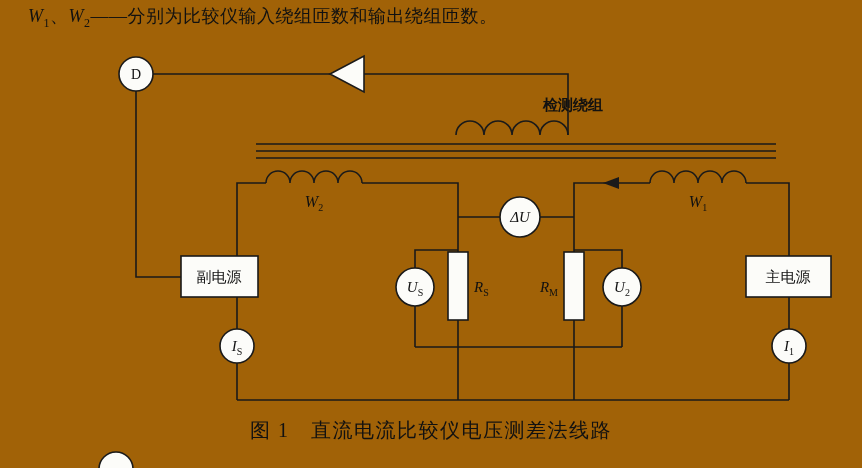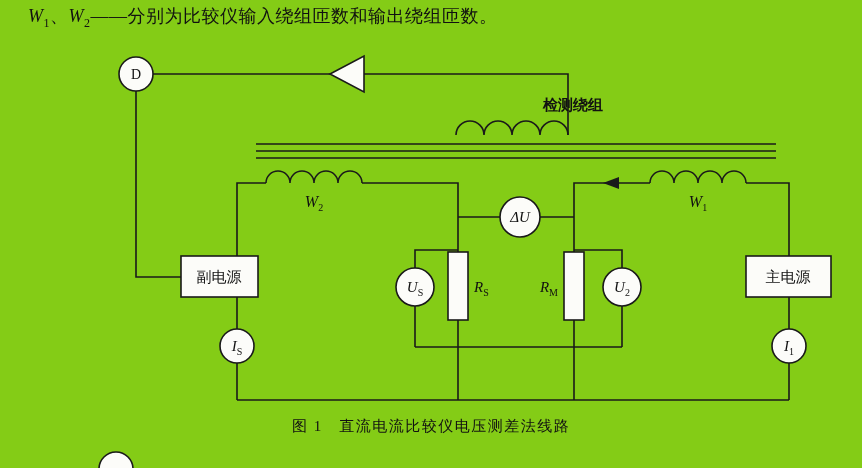--- a/index.html
+++ b/index.html
@@ -3,21 +3,21 @@
 <meta charset="utf-8">
 <style>
   html, body {
     margin: 0;
     padding: 0;
   }
   .page {
     position: relative;
     width: 862px;
     height: 468px;
-    background: #84cc16;
+    background: #a16207;
     overflow: hidden;
     font-family: "Liberation Serif", serif;
     color: #111111;
   }
   .note {
     position: absolute;
     top: 4px;
     left: 28px;
     font-size: 18px;
     letter-spacing: 0.5px;
@@ -29,21 +29,21 @@
   }
   .note sub {
     font-size: 12px;
   }
   .caption {
     position: absolute;
     top: 417px;
     left: 0;
     width: 862px;
     text-align: center;
-    font-size: 15px;
+    font-size: 20px;
     letter-spacing: 1.5px;
   }
   svg.diagram {
     position: absolute;
     top: 0;
     left: 0;
   }
   .t-plain {
     font-family: "Liberation Serif", serif;
     font-size: 14px;

